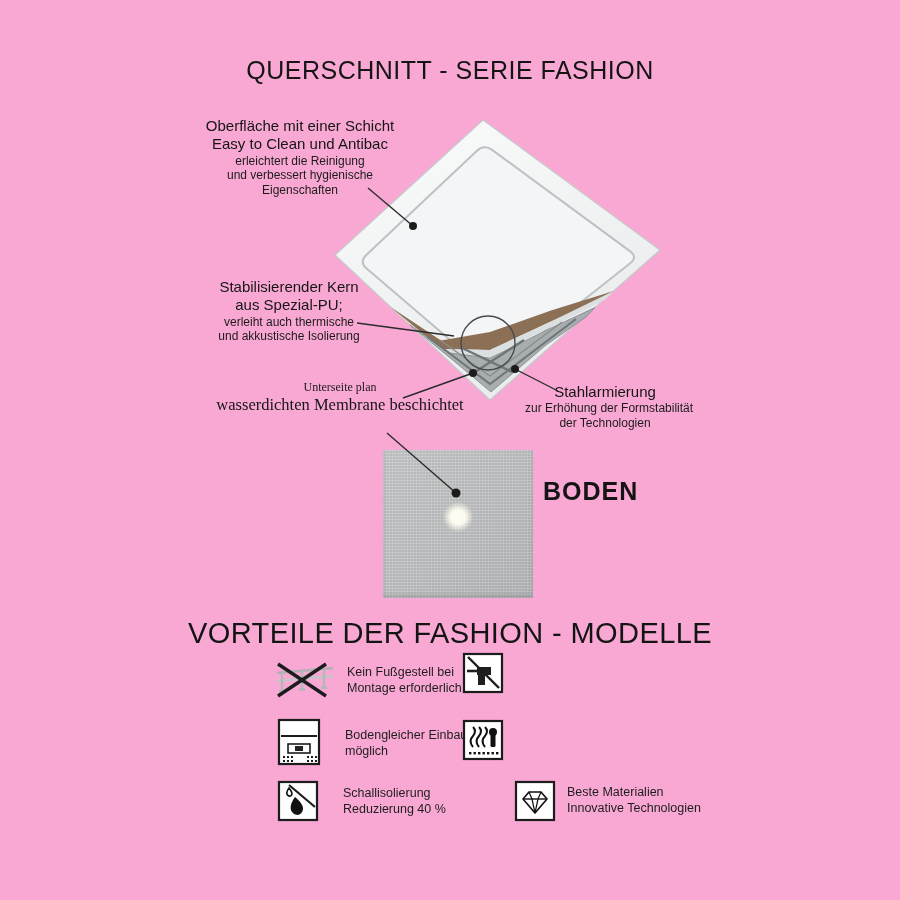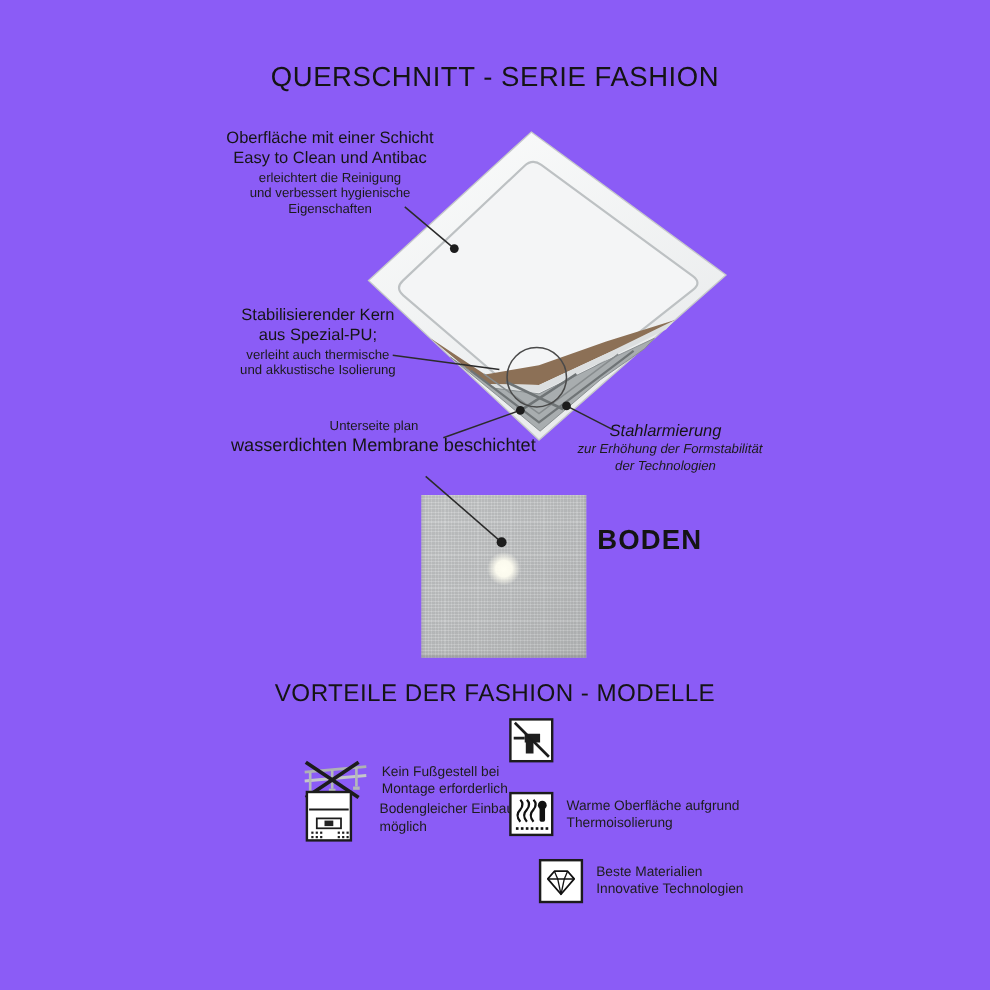--- a/index.html
+++ b/index.html
@@ -1,55 +1,55 @@
 <!DOCTYPE html>
 <html><head>
 <meta charset="utf-8">
 <style>
   html,body{margin:0;padding:0;background:#ffffff;}
   body{font-family:"Liberation Sans", sans-serif; color:#1c1c1c;}
-  .canvas{position:relative;width:900px;height:900px;background:#8b5cf6;overflow:hidden;}
+  .canvas{position:relative;width:900px;height:900px;background:#f9a8d4;overflow:hidden;}
 
   .page-title{position:absolute;top:56px;left:0;width:900px;text-align:center;
     font-size:25px;font-weight:400;letter-spacing:.5px;color:#141414;}
 
   .note{position:absolute;text-align:center;line-height:1.22;}
   .note .em{font-size:15px;white-space:nowrap;color:#151515;}
   .note .sm{font-size:12px;white-space:nowrap;color:#1b1b1b;}
   .note .lg{font-size:16.5px;white-space:nowrap;color:#151515;}
 
   .surface-note{top:117px;left:200px;width:200px;}
   .core-note{top:278px;left:214px;width:150px;}
-  .underside-note{top:380px;left:210px;width:260px;}
-  .steel-note{top:383px;left:525px;width:160px;font-style:italic;}
+  .underside-note{top:380px;left:210px;width:260px;font-family:Liberation Serif, serif;}
+  .steel-note{top:383px;left:525px;width:160px;}
 
   .diagram-svg{position:absolute;left:300px;top:100px;width:400px;height:400px;pointer-events:none;}
 
   .floor-panel{position:absolute;left:383px;top:450px;width:150px;height:148px;
     background:
       repeating-linear-gradient(0deg, rgba(255,255,255,.07) 0 1px, rgba(0,0,0,.05) 1px 3px),
       repeating-linear-gradient(90deg, rgba(255,255,255,.05) 0 1px, rgba(0,0,0,.04) 1px 3px),
       linear-gradient(135deg,#cccecf 0%,#c4c6c7 55%,#babcbd 100%);
     box-shadow: inset 0 -3px 4px rgba(0,0,0,.12);}
   .drain-spot{position:absolute;left:60px;top:52px;width:30px;height:30px;border-radius:50%;
     background:radial-gradient(circle,#fffef2 0%,#fbfaee 35%,rgba(231,232,230,0) 72%);}
   .floor-label{position:absolute;left:543px;top:477px;font-size:25px;letter-spacing:1px;color:#141414;font-weight:bold;}
 
   .benefits-title{position:absolute;top:617px;left:0;width:900px;text-align:center;
-    font-size:22px;font-weight:400;letter-spacing:.4px;color:#141414;}
+    font-size:29px;font-weight:400;letter-spacing:.4px;color:#141414;}
 
   .benefit{position:absolute;display:flex;align-items:flex-start;}
   .benefit-icon{flex:0 0 auto;display:block;}
   .benefit-text{margin:0;font-size:12.5px;line-height:16px;white-space:pre-line;color:#1d1d1d;}
-  .b-l1{left:272px;top:687px;} .b-l1 .benefit-text{margin-left:9px;margin-top:6px;}
+  .b-l1{left:272px;top:658px;} .b-l1 .benefit-text{margin-left:9px;margin-top:6px;}
   .b-r1{left:462px;top:652px;} .b-r1 .benefit-text{margin-left:11px;margin-top:2px;width:190px;}
   .b-l2{left:277px;top:718px;} .b-l2 .benefit-text{margin-left:24px;margin-top:9px;}
   .b-r2{left:462px;top:719px;} .b-r2 .benefit-text{margin-left:11px;margin-top:5px;width:190px;}
   .b-l3{left:277px;top:780px;} .b-l3 .benefit-text{margin-left:24px;margin-top:5px;}
-  .b-r3{left:441px;top:780px;padding-left:48px;} .b-r3 .benefit-text{margin-left:11px;margin-top:4px;width:190px;}
+  .b-r3{left:466px;top:780px;padding-left:48px;} .b-r3 .benefit-text{margin-left:11px;margin-top:4px;width:190px;}
 </style>
 </head>
 <body>
 
 <div class="canvas">
 
   <div class="page-title">QUERSCHNITT - SERIE FASHION</div>
 
   <div class="note surface-note">
     <div class="em">Oberfläche mit einer Schicht</div>
@@ -193,24 +193,34 @@
           <rect x="7" y="33" width="2.4" height="2.4"></rect>
             <rect x="11.5" y="33" width="2.4" height="2.4"></rect>
           <rect x="16" y="33" width="2.4" height="2.4"></rect>
             <rect x="20.5" y="33" width="2.4" height="2.4"></rect>
           <rect x="25" y="33" width="2.4" height="2.4"></rect>
             <rect x="29.5" y="33" width="2.4" height="2.4"></rect>
           <rect x="34" y="33" width="2.4" height="2.4"></rect>
         </g>
       </svg>
     </span>
-    <p class="benefit-text">Warme Oberfläche aufgrund
-Thermoisolierung</p>
-  </div>
-
+  </div>
+
+  <div class="benefit b-l3">
+    <span class="benefit-icon">
+      <svg width="42" height="42" viewBox="0 0 42 42">
+        <rect x="2" y="2" width="38" height="38" fill="#fff" stroke="#1c1c1c" stroke-width="2.2"></rect>
+        <path d="M12 8 C9.5 11.5 9 14 11 15.5 C13 17 15 15.5 15 13.5 C15 11.5 13.5 9.8 12 8 Z" fill="none" stroke="#111" stroke-width="1.6"></path>
+        <path d="M18 17 C13 24 12 30 16.5 33.5 C21 37 26 33.5 26 28.5 C26 24.5 22 20.5 18 17 Z" fill="#111"></path>
+        <line x1="12" y1="5" x2="38" y2="27" stroke="#1c1c1c" stroke-width="2.2"></line>
+      </svg>
+    </span>
+    <p class="benefit-text">Schallisolierung
+Reduzierung 40 %</p>
+  </div>
 
   <div class="benefit b-r3">
     <span class="benefit-icon">
       <svg width="42" height="42" viewBox="0 0 42 42">
         <rect x="2" y="2" width="38" height="38" fill="#fff" stroke="#1c1c1c" stroke-width="2.2"></rect>
         <polygon points="9,19 15,12 27,12 33,19 21,33" fill="none" stroke="#111" stroke-width="1.6" stroke-linejoin="round"></polygon>
         <line x1="9" y1="19" x2="33" y2="19" stroke="#111" stroke-width="1.4"></line>
         <line x1="15" y1="12" x2="18" y2="19" stroke="#111" stroke-width="1.2"></line>
         <line x1="27" y1="12" x2="24" y2="19" stroke="#111" stroke-width="1.2"></line>
         <line x1="18" y1="19" x2="21" y2="33" stroke="#111" stroke-width="1.2"></line>

